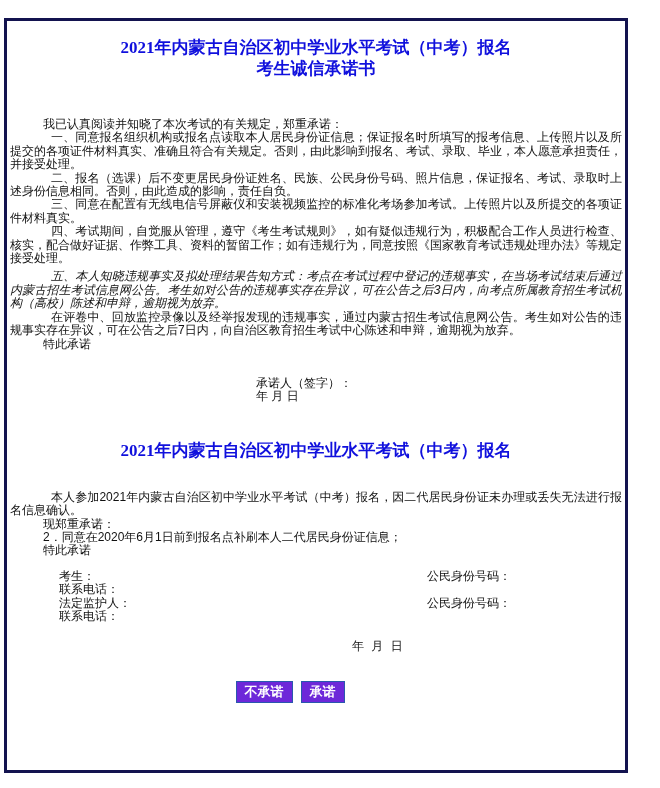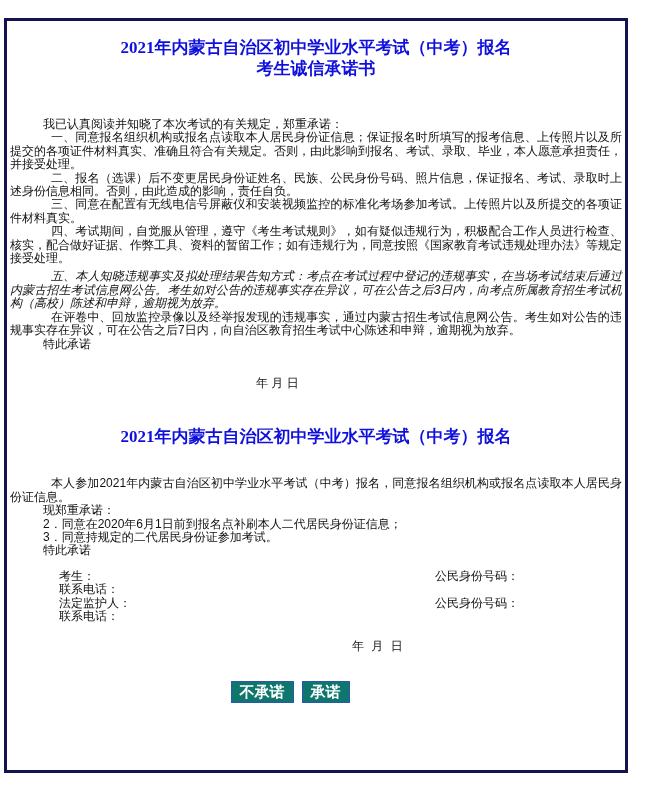--- a/index.html
+++ b/index.html
@@ -21,26 +21,26 @@
   .sec1-body{margin-top:39px;}
   .sec2-body{margin-top:30px;}
   p{margin:0;font-size:12px;line-height:13.4px;text-align:justify;}
   .ind-sm{text-indent:33px;}
   .ind-lg{text-indent:41px;}
   .gap-before{margin-top:5px;font-style:italic;}
   .signer-block{margin-top:26px;padding-left:246px;font-size:12px;line-height:13.4px;}
   .sec2-title{margin-top:36px;}
   .form-block{margin-top:12px;padding-left:49px;font-size:12px;line-height:13.4px;}
   .form-row{position:relative;}
-  .form-row .right-col{position:absolute;left:376px;top:0;}
+  .form-row .right-col{position:absolute;left:368px;top:0;}
   .date-line2{margin-top:17px;padding-left:342px;font-size:12px;line-height:13.4px;letter-spacing:2px;}
   .buttons-row{margin-top:27px;display:flex;justify-content:center;gap:8px;padding-right:52px;}
   .btn{
-    background:#0f766e;color:#ffffff;border:1px solid #2a58ae;
-    font-size:15px;font-weight:bold;line-height:16px;
+    background:#6d28d9;color:#ffffff;border:1px solid #2a58ae;
+    font-size:13px;font-weight:bold;line-height:16px;
     padding:2px 8px;height:22px;box-sizing:border-box;cursor:pointer;
     font-family:"Liberation Sans","DejaVu Sans",sans-serif;
   }
 </style>
 </head>
 <body>
 
 <div class="frame">
 
   <h1 class="doc-title">
@@ -53,32 +53,32 @@
     <p class="ind-lg">一、同意报名组织机构或报名点读取本人居民身份证信息；保证报名时所填写的报考信息、上传照片以及所提交的各项证件材料真实、准确且符合有关规定。否则，由此影响到报名、考试、录取、毕业，本人愿意承担责任，并接受处理。</p>
     <p class="ind-lg">二、报名（选课）后不变更居民身份证姓名、民族、公民身份号码、照片信息，保证报名、考试、录取时上述身份信息相同。否则，由此造成的影响，责任自负。</p>
     <p class="ind-lg">三、同意在配置有无线电信号屏蔽仪和安装视频监控的标准化考场参加考试。上传照片以及所提交的各项证件材料真实。</p>
     <p class="ind-lg">四、考试期间，自觉服从管理，遵守《考生考试规则》，如有疑似违规行为，积极配合工作人员进行检查、核实，配合做好证据、作弊工具、资料的暂留工作；如有违规行为，同意按照《国家教育考试违规处理办法》等规定接受处理。</p>
     <p class="ind-lg gap-before">五、本人知晓违规事实及拟处理结果告知方式：考点在考试过程中登记的违规事实，在当场考试结束后通过内蒙古招生考试信息网公告。考生如对公告的违规事实存在异议，可在公告之后3日内，向考点所属教育招生考试机构（高校）陈述和申辩，逾期视为放弃。</p>
     <p class="ind-lg">在评卷中、回放监控录像以及经举报发现的违规事实，通过内蒙古招生考试信息网公告。考生如对公告的违规事实存在异议，可在公告之后7日内，向自治区教育招生考试中心陈述和申辩，逾期视为放弃。</p>
     <p class="ind-sm">特此承诺</p>
   </div>
 
   <div class="signer-block">
+    <div>承诺人（签字）：</div>
     <div>年 月 日</div>
   </div>
 
   <h1 class="doc-title sec2-title">
     <span>2021年内蒙古自治区初中学业水平考试（中考）报名</span><br>
   </h1>
 
   <div class="sec2-body">
-    <p class="ind-lg">本人参加2021年内蒙古自治区初中学业水平考试（中考）报名，同意报名组织机构或报名点读取本人居民身份证信息。</p>
+    <p class="ind-lg">本人参加2021年内蒙古自治区初中学业水平考试（中考）报名，因二代居民身份证未办理或丢失无法进行报名信息确认。</p>
     <p class="ind-sm">现郑重承诺：</p>
     <p class="ind-sm">2．同意在2020年6月1日前到报名点补刷本人二代居民身份证信息；</p>
-    <p class="ind-sm">3．同意持规定的二代居民身份证参加考试。</p>
     <p class="ind-sm">特此承诺</p>
   </div>
 
   <div class="form-block">
     <div class="form-row">
       <span>考生：</span>
       <span class="right-col">公民身份号码：</span>
     </div>
     <div class="form-row">
       <span>联系电话：</span>

